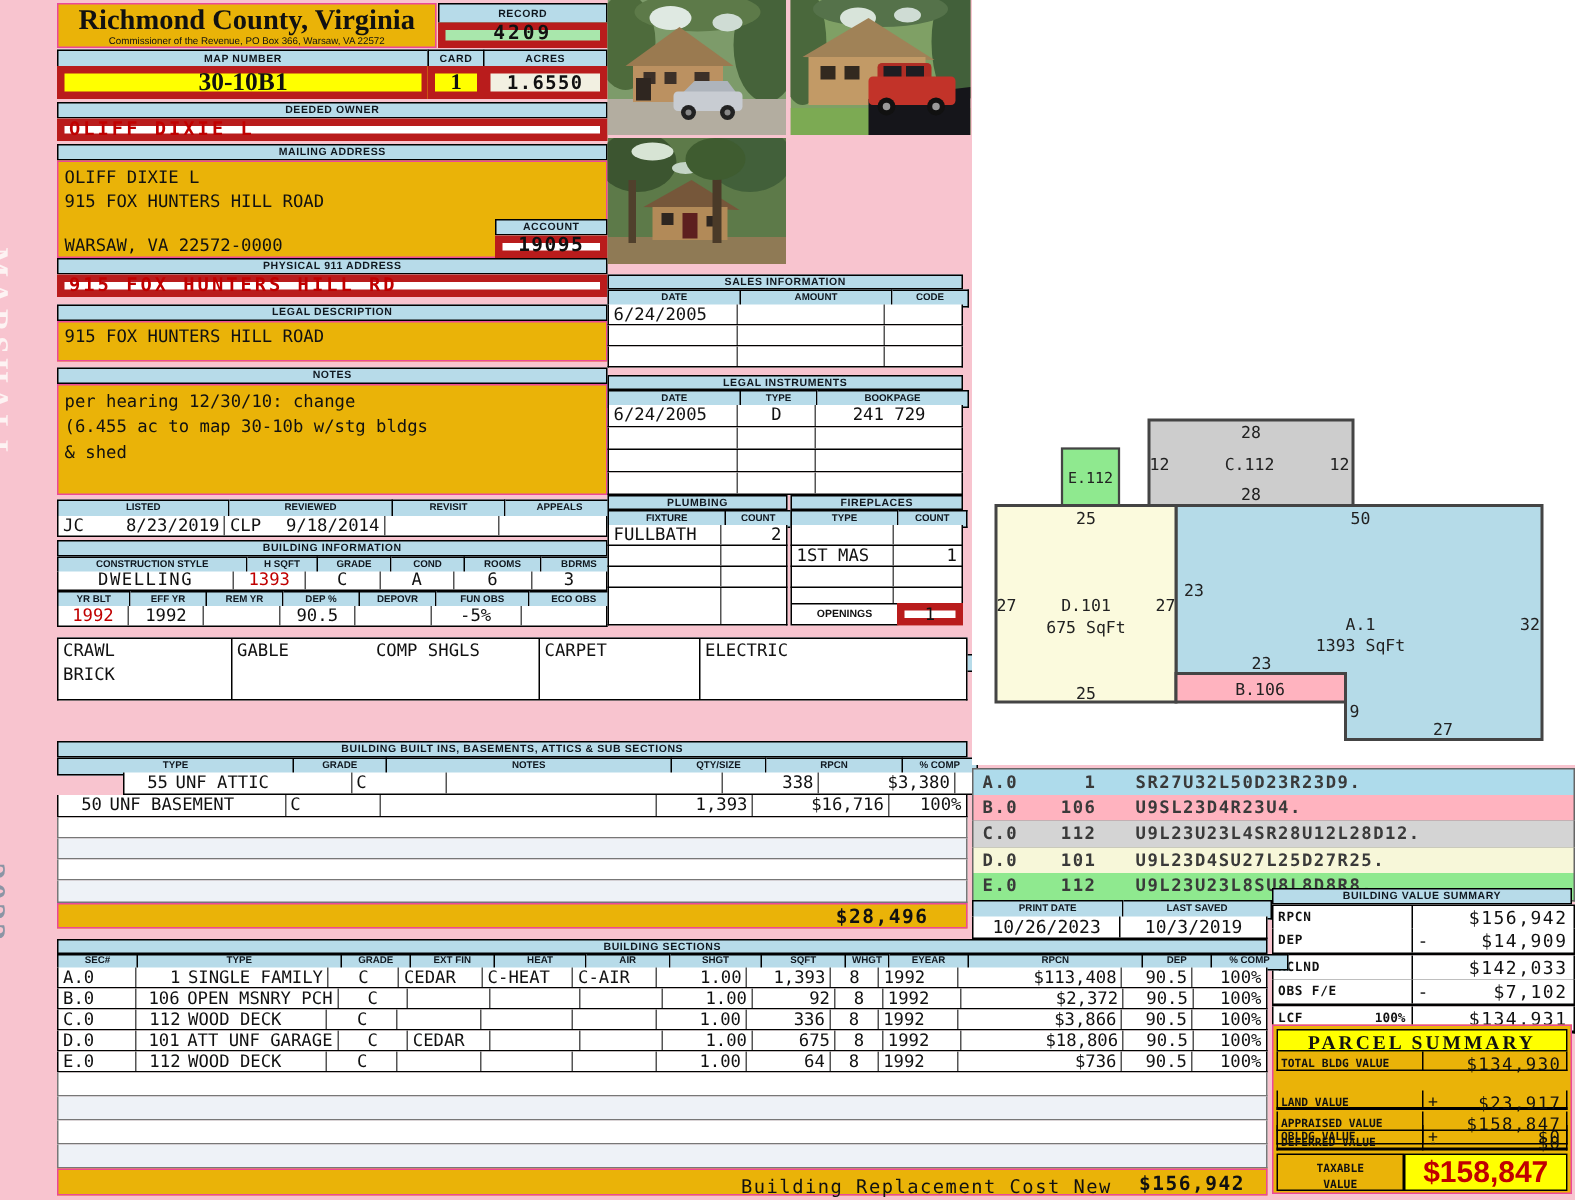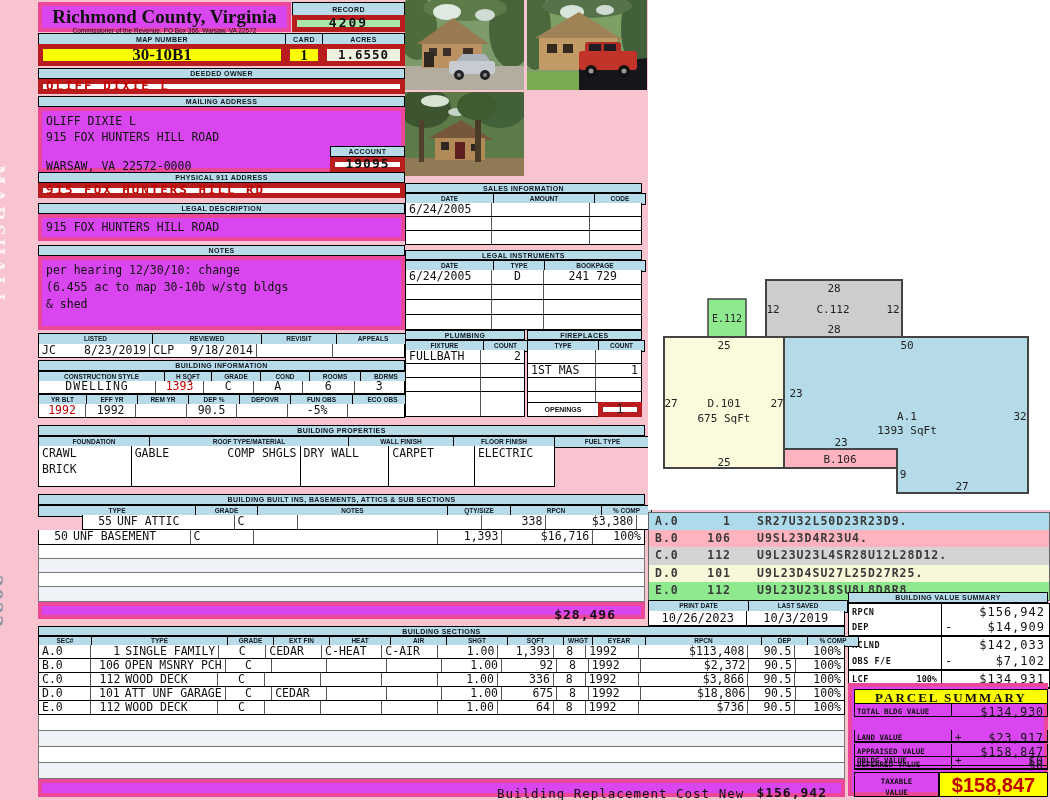--- a/index.html
+++ b/index.html
@@ -8,21 +8,21 @@
   .abs{position:absolute;box-sizing:border-box;}
   
   .h{background:#b7dbe9;border:1px solid #000;font:bold 7px/1 "Liberation Sans",sans-serif;
      display:flex;align-items:center;justify-content:center;letter-spacing:.4px;color:#101820;}
   
   .c{background:#fff;border:5px solid #b91c1c;font:11.5px/1.15 "DejaVu Sans Mono",monospace;
      display:flex;align-items:center;white-space:pre;padding:0 3px;}
   .cc{justify-content:center;padding:0;}
   .red{color:#c00000;font-weight:bold;}
   .ls2{letter-spacing:2px;}
-  .box{background:#d946ef;border:4px solid #ec4899;}
+  .box{background:#eab308;border:1px solid #ec4899;}
   
   .frow{display:flex;background:#fff;border:1px solid #000;border-top:none;}
   .fh{display:flex;}
   .fh>div{background:#b7dbe9;border:1px solid #000;border-left:none;font:bold 6.5px/1 "Liberation Sans",sans-serif;
      display:flex;align-items:center;justify-content:center;color:#101820;}
   .fh>div:first-child{border-left:1px solid #000;}
   .frow>div{border-right:1px solid #555;font:11.5px/1 "DejaVu Sans Mono",monospace;
      display:flex;align-items:center;white-space:pre;padding:0 3px;}
   .frow>div:last-child{border-right:none;}
   .r{justify-content:flex-end;}
@@ -312,30 +312,29 @@
   </div>
 
   <div class="abs h" style="left:38px;top:425px;width:607px;height:11px;">BUILDING PROPERTIES</div>
   <div class="abs fh" style="left:38px;top:436px;">
     <div style="width:110px;height:10px;">FOUNDATION</div>
     <div style="width:198px;height:10px;">ROOF TYPE/MATERIAL</div>
     <div style="width:104px;height:10px;">WALL FINISH</div>
     <div style="width:100px;height:10px;">FLOOR FINISH</div>
     <div style="width:95px;height:10px;">FUEL TYPE</div>
   </div>
-  <div class="abs frow" style="left:38px;top:446px;width:517px;height:41px;">
+  <div class="abs frow" style="left:38px;top:426px;width:607px;height:41px;">
     <div style="width:109px;align-items:flex-start;flex-direction:column;border-right:1px solid #000;">
       <span style="margin-top:2px;">CRAWL</span>
       <span style="margin-top:4px;">BRICK</span>
     </div>
     <div style="width:198px;align-items:flex-start;border-right:1px solid #000;">
       <span style="margin-top:2px;">GABLE</span>
       <span style="margin-top:2px;margin-left:58px;">COMP SHGLS</span>
     </div>
-    <div style="width:104px;align-items:flex-start;border-right:1px solid #000;"><span style="margin-top:2px;">DRY WALL</span></div>
     <div style="width:100px;align-items:flex-start;border-right:1px solid #000;"><span style="margin-top:2px;">CARPET</span></div>
     <div style="width:93px;align-items:flex-start;"><span style="margin-top:2px;">ELECTRIC</span></div>
   </div>
 
   <div class="abs h" style="left:38px;top:494px;width:607px;height:11px;">BUILDING BUILT INS, BASEMENTS, ATTICS &amp; SUB SECTIONS</div>
   <div class="abs fh" style="left:38px;top:505px;">
     <div style="width:156px;height:10px;">TYPE</div>
     <div style="width:61px;height:10px;">GRADE</div>
     <div style="width:189px;height:10px;">NOTES</div>
     <div style="width:62px;height:10px;">QTY/SIZE</div>

